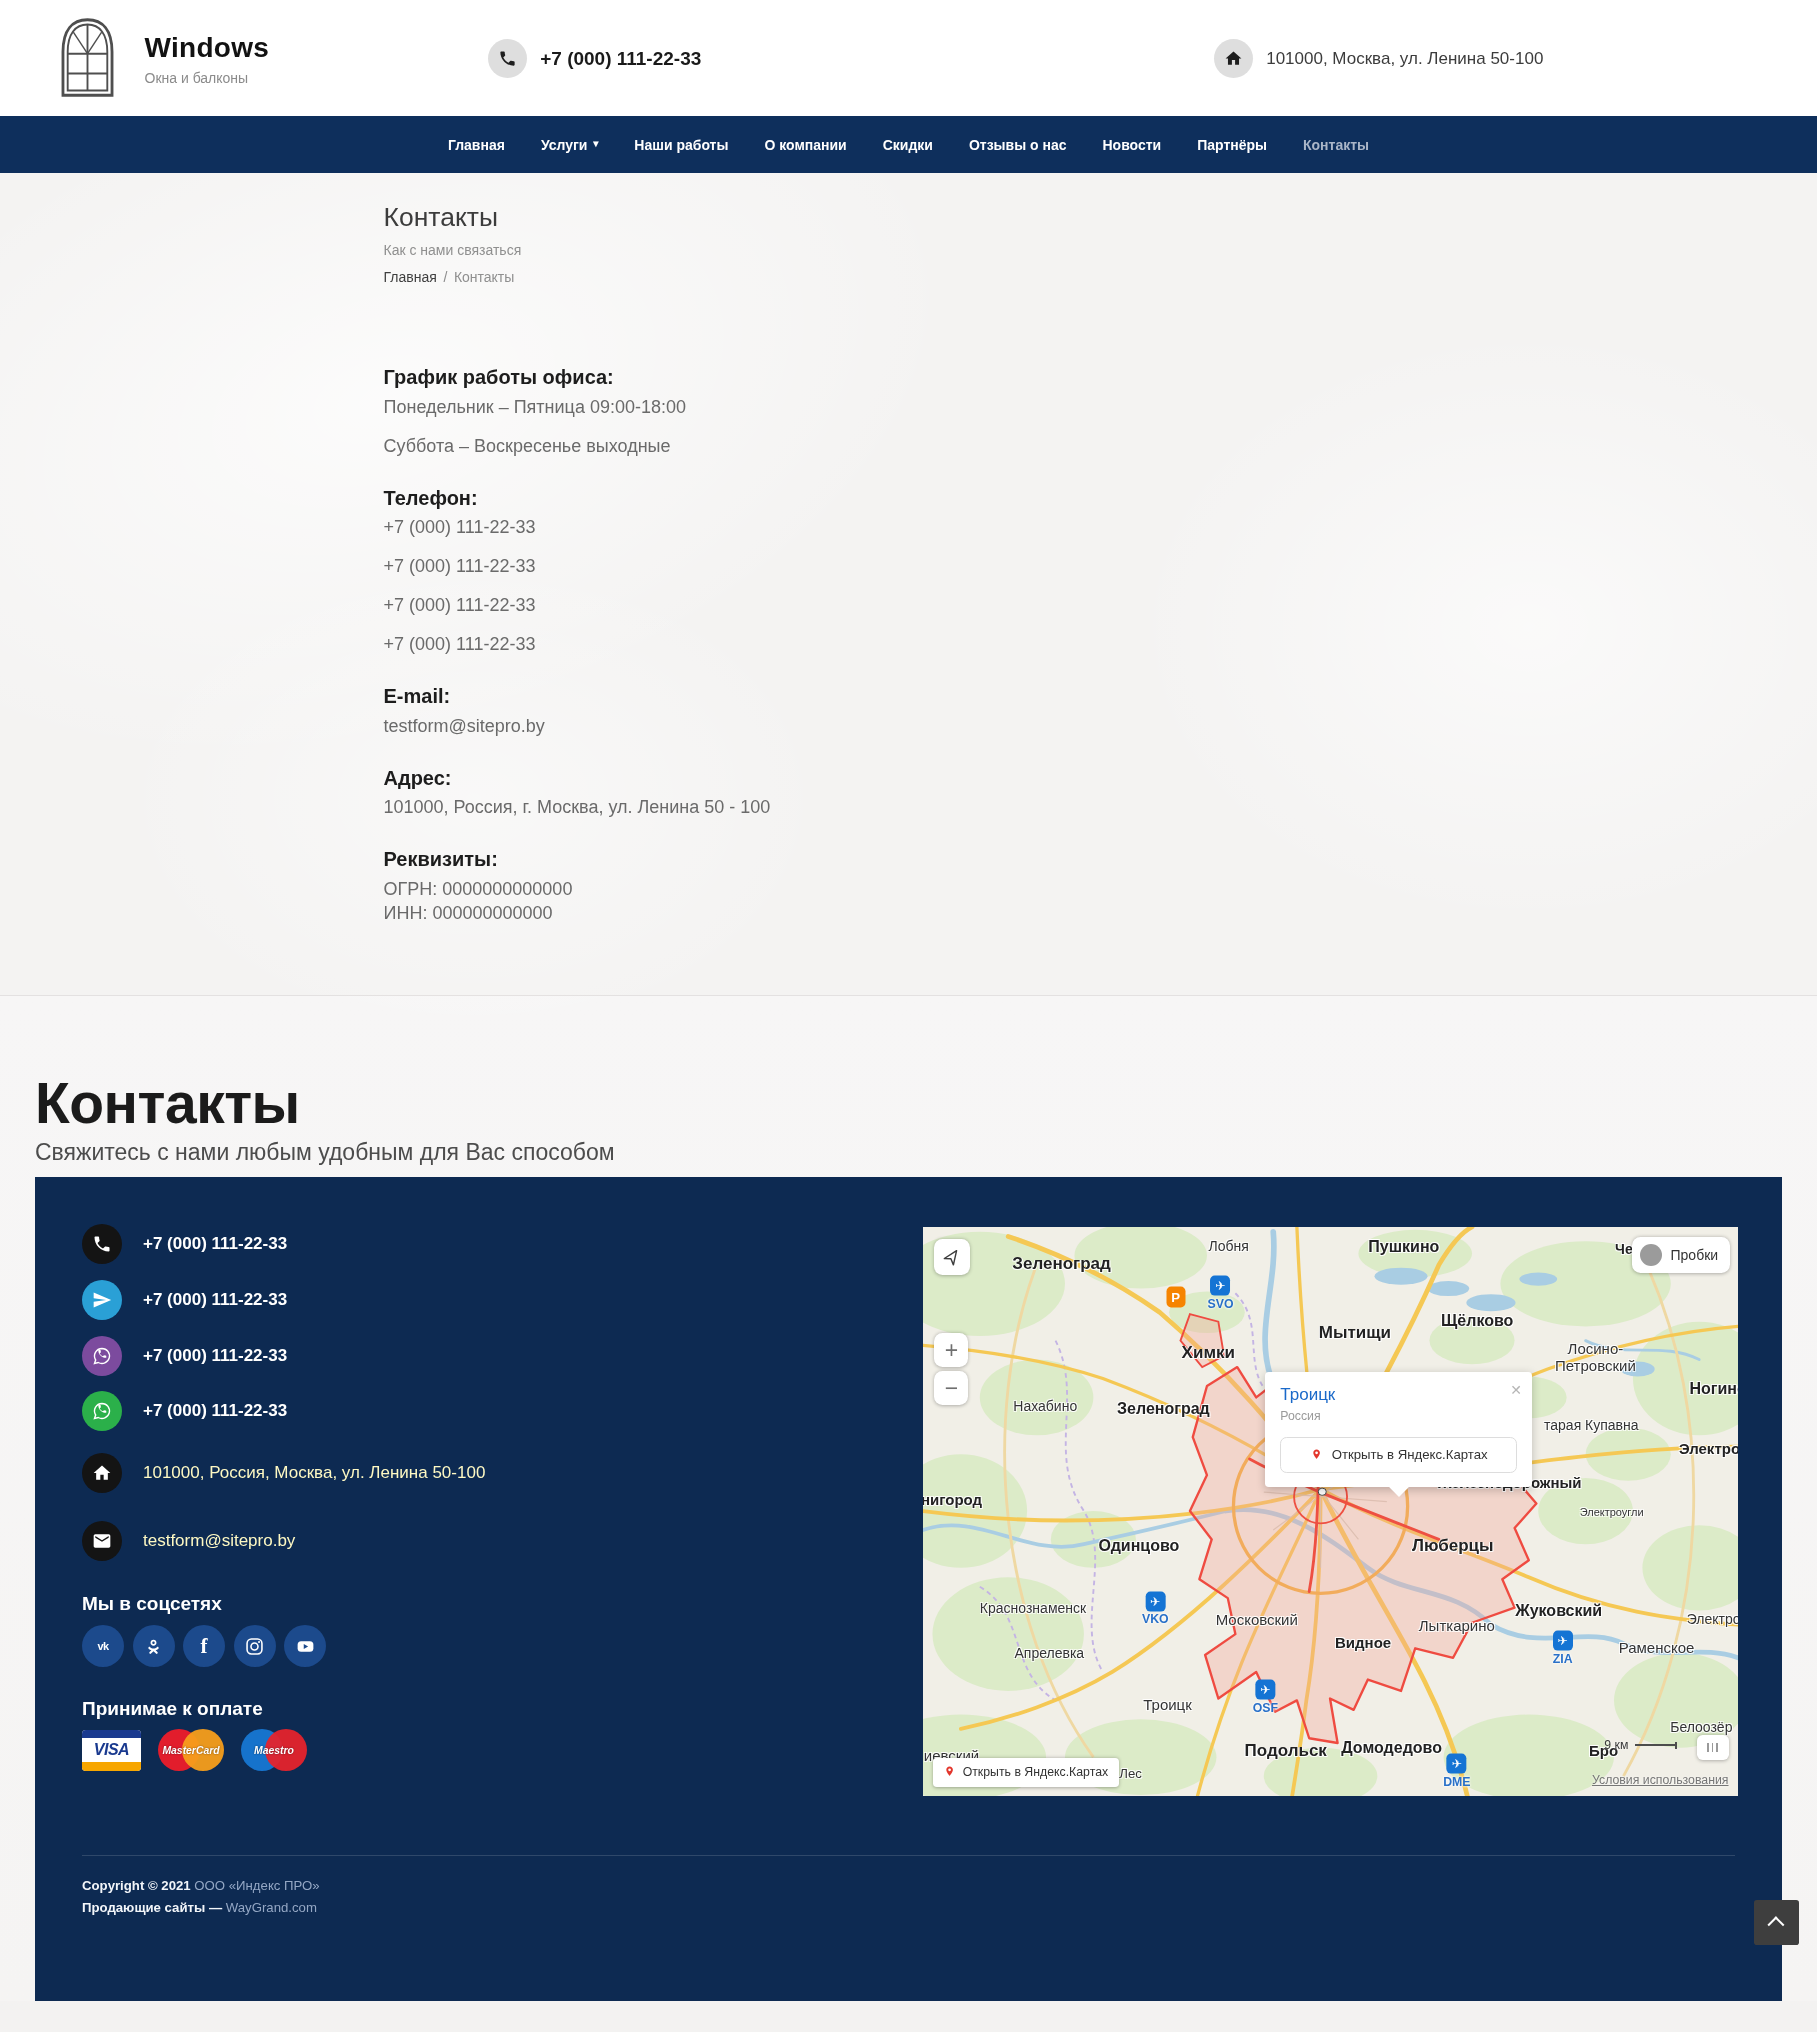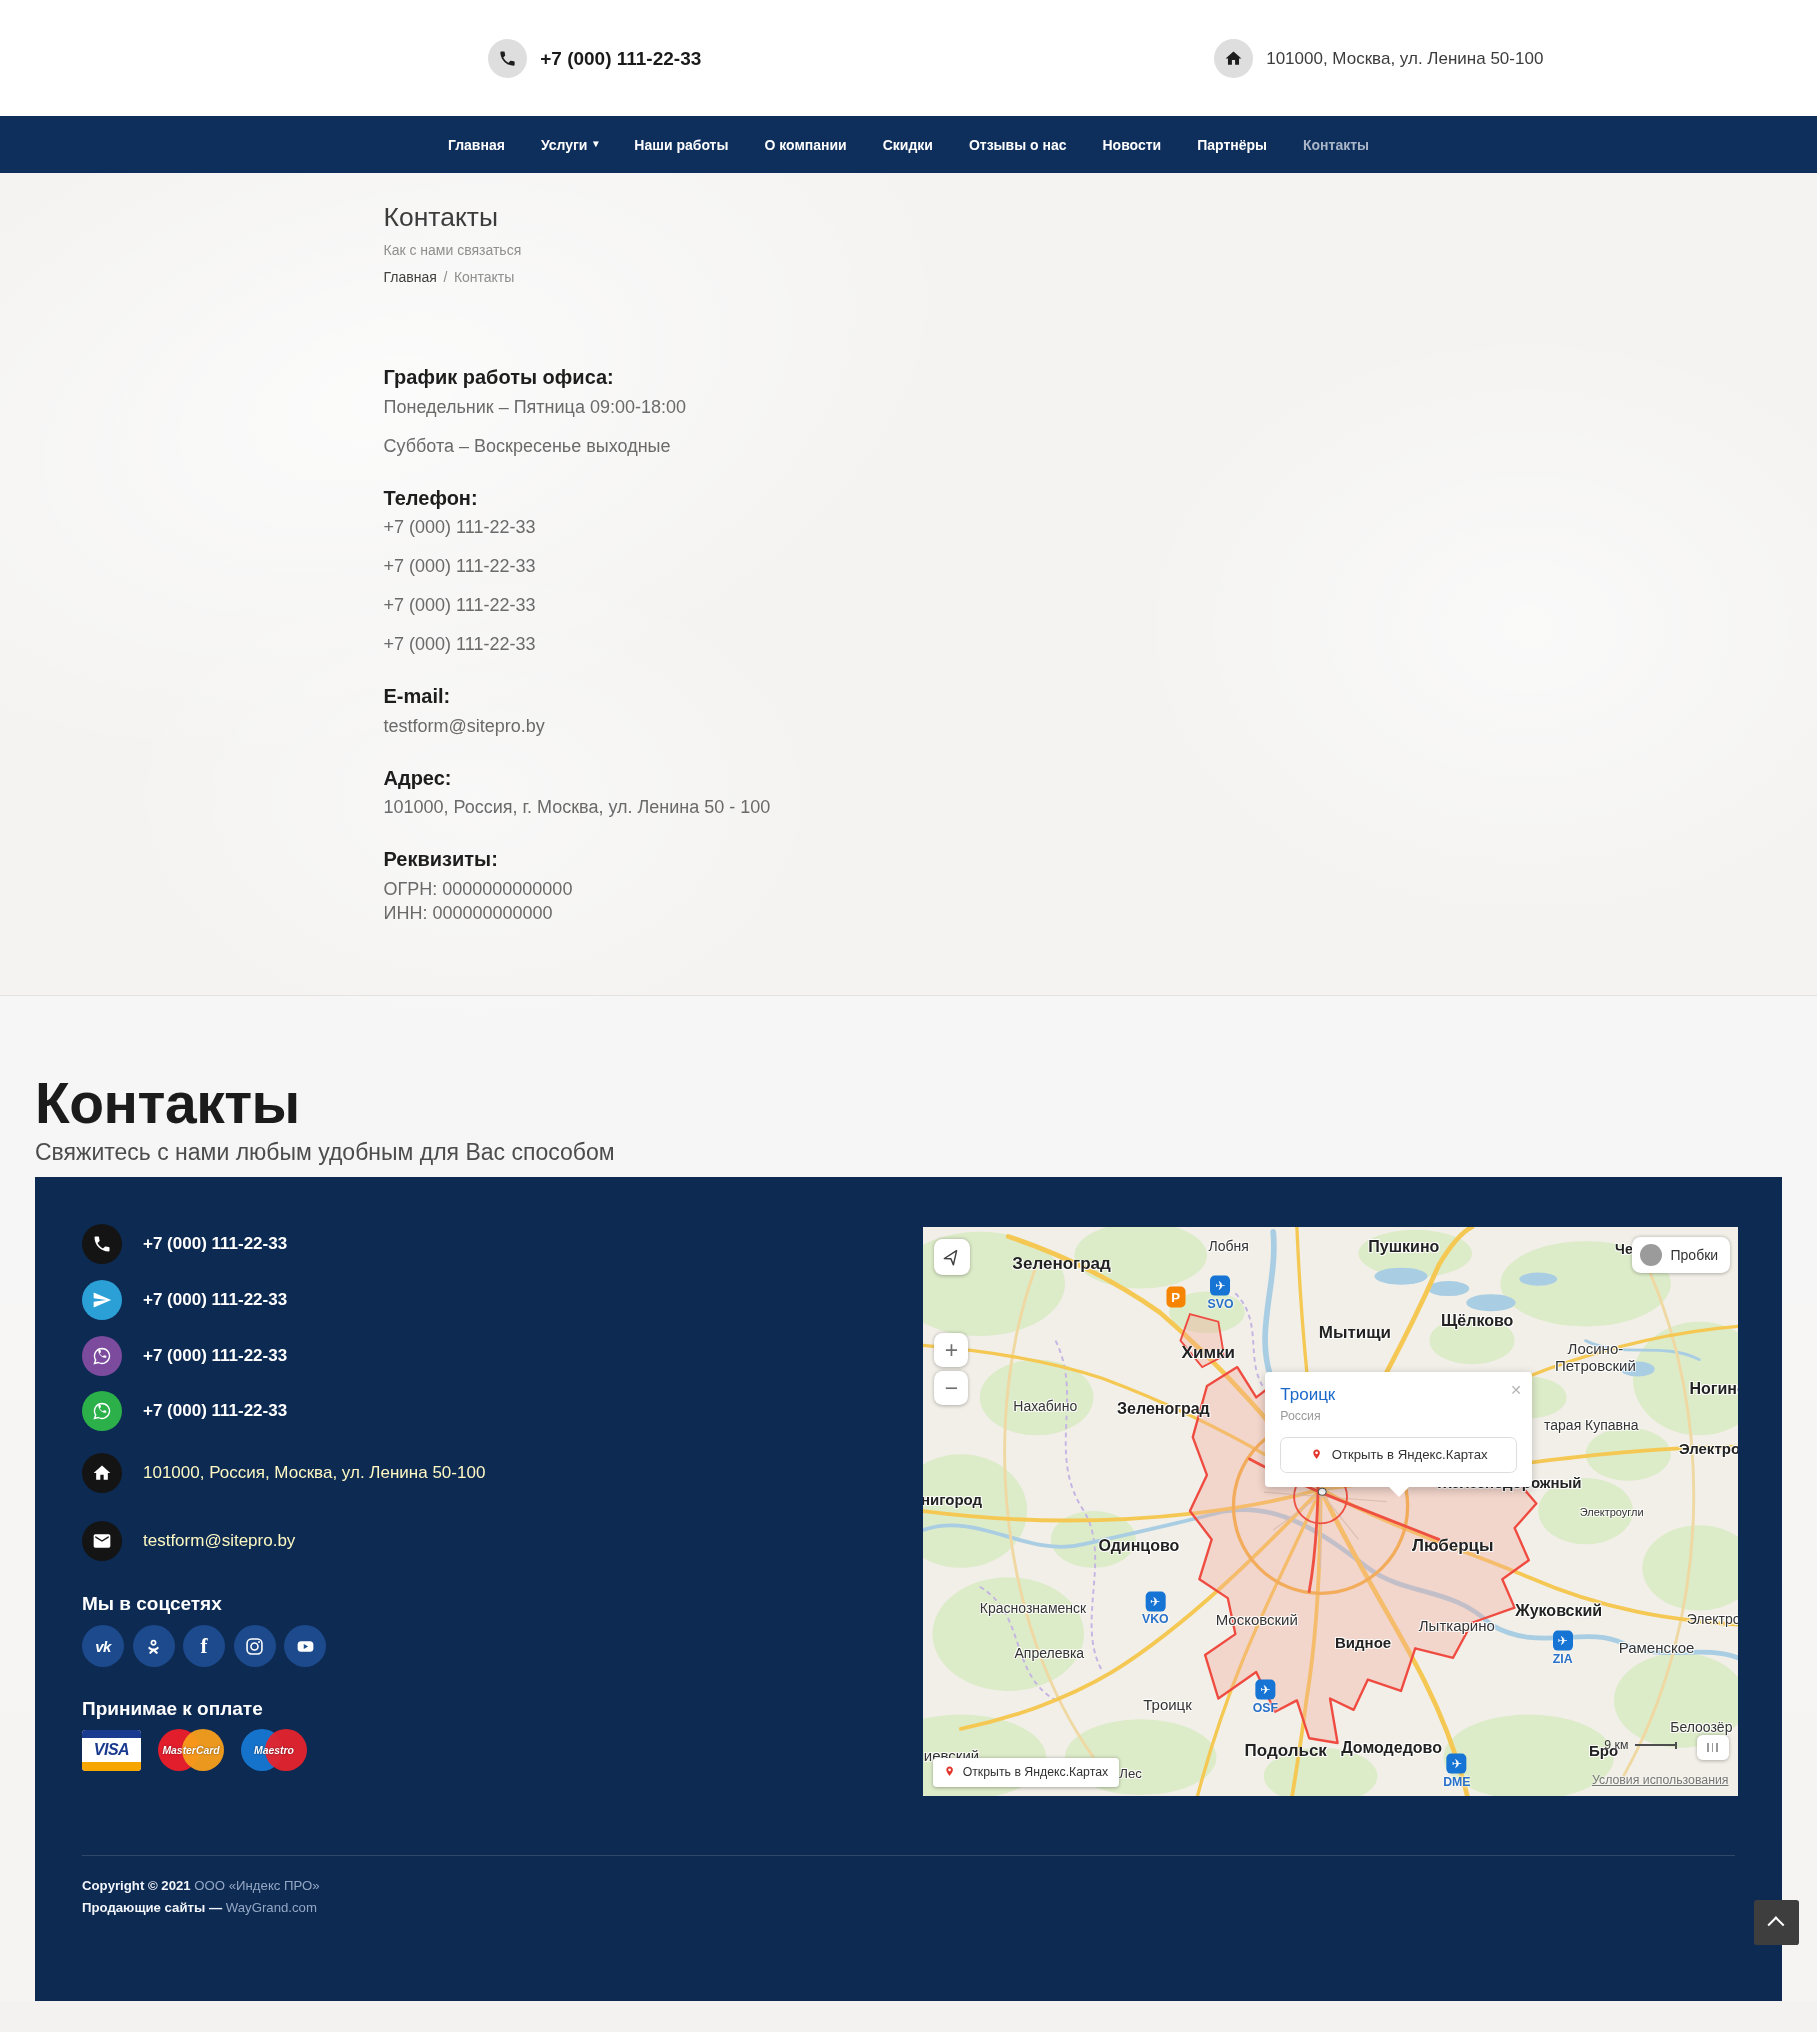--- a/index.html
+++ b/index.html
@@ -57,21 +57,21 @@
   .f-row { position:absolute; left:47px; display:flex; align-items:center; gap:21px; }
   .f-circle { width:40px; height:40px; border-radius:50%; display:flex; align-items:center; justify-content:center; flex:0 0 auto; }
   .f-circle svg { width:20px; height:20px; }
   .c-black { background:#141414; } .c-tg { background:#2aa0d6; } .c-vb { background:#7c4b9e; } .c-wa { background:#2bb04a; }
   .f-text-bold { font-size:17px; font-weight:700; color:#fff; }
   .f-text { font-size:17px; color:#fef9c3; }
   .sec-title { position:absolute; left:47px; font-size:19px; font-weight:700; color:#fff; line-height:23px; }
   .social-row { position:absolute; left:47px; top:448px; display:flex; gap:8.5px; }
   .social-circle { width:42px; height:42px; border-radius:50%; background:#1c4a8c; display:flex; align-items:center; justify-content:center; color:#fff; cursor:pointer; }
   .social-circle svg { width:21px; height:21px; }
-  .social-txt { font-weight:800; font-size:15px; letter-spacing:-0.5px;font-style:italic; }
+  .social-txt { font-weight:800; font-size:11px; letter-spacing:-0.5px; }
   .fb-txt { font-weight:800; font-size:21px; font-family:"Liberation Serif", serif; }
   .pay-row { position:absolute; left:47px; top:551px; display:flex; gap:17px; align-items:center; }
   .visa-card { width:59px; height:41px; background:#fff; border-radius:3.8px; position:relative; display:flex; align-items:center; justify-content:center; overflow:hidden; }
   .visa-card::before { content:""; position:absolute; top:0; left:0; right:0; height:8.5px; background:#1a3a8f; }
   .visa-card::after { content:""; position:absolute; bottom:0; left:0; right:0; height:8.5px; background:#f7a600; }
   .visa-txt { font-style:italic; font-weight:800; font-size:16px; color:#1a3a8f; letter-spacing:-0.5px; }
   .mc-wrap { position:relative; width:66px; height:44px; }
   .mc-c { position:absolute; top:0.9px; width:42px; height:42px; border-radius:50%; }
   .mc-red { left:0; background:#e21d2c; } .mc-org { right:0; background:#f79e1b; opacity:.95; }
   .mc-txt { position:absolute; left:50%; top:50%; transform:translate(-50%,-50%); font-style:italic; font-weight:800; font-size:10.4px; color:#fff; text-shadow:0 0.9px 1.9px rgba(0,0,0,.55); white-space:nowrap; z-index:1; }
@@ -112,20 +112,37 @@
   .ruler-btn i { display:block; width:1.9px; height:8.5px; background:#9a9a9a; }
   .terms-link { position:absolute; right:9.5px; bottom:9.5px; font-size:12.3px; color:#767676; text-decoration:underline; cursor:pointer; text-shadow:0 0 2.8px #fff; }
   
   .scroll-top { position:absolute; left:1754px; top:1900px; width:45px; height:45px; background:#3e3e3e; border-radius:2.8px; border:none; display:flex; align-items:center; justify-content:center; cursor:pointer; z-index:5; }
   .chev-up { width:12.3px; height:12.3px; border-top:2.8px solid #fff; border-right:2.8px solid #fff; transform:rotate(-45deg) translate(-1.9px,1.9px); }
 </style>
 </head>
 <body>
 
 <header class="site-header">
+  <div class="logo-wrap">
+    <span>
+      <svg width="61" height="83" viewBox="0 0 64 88">
+        <path d="M6 84 V38 C6 15 16 4 32 4 C48 4 58 15 58 38 V84 Z" fill="none" stroke="#4f4f4f" stroke-width="3"></path>
+        <path d="M11 79 V38 C11 19 19 9 32 9 C45 9 53 19 53 38 V79 Z" fill="none" stroke="#4f4f4f" stroke-width="2"></path>
+        <line x1="11" y1="40" x2="53" y2="40" stroke="#4f4f4f" stroke-width="2"></line>
+        <line x1="32" y1="9" x2="32" y2="79" stroke="#4f4f4f" stroke-width="2"></line>
+        <line x1="11" y1="61" x2="53" y2="61" stroke="#4f4f4f" stroke-width="2"></line>
+        <line x1="32" y1="40" x2="17" y2="17" stroke="#4f4f4f" stroke-width="1.5"></line>
+        <line x1="32" y1="40" x2="47" y2="17" stroke="#4f4f4f" stroke-width="1.5"></line>
+      </svg>
+    </span>
+    <span>
+      <div class="brand-title">Windows</div>
+      <div class="brand-sub">Окна и балконы</div>
+    </span>
+  </div>
   <div class="header-group hg-phone">
     <span class="icon-circle-gray">
       <svg viewBox="0 0 24 24">
           <path d="M6.62 10.79c1.44 2.83 3.76 5.14 6.59 6.59l2.2-2.2c.27-.27.67-.36 1.02-.24 1.12.37 2.33.57 3.57.57.55 0 1 .45 1 1V20c0 .55-.45 1-1 1-9.39 0-17-7.61-17-17 0-.55.45-1 1-1h3.5c.55 0 1 .45 1 1 0 1.25.2 2.45.57 3.57.11.35.03.74-.25 1.02l-2.2 2.2z"></path>
         </svg>
     </span>
     <span class="hg-text">+7 (000) 111-22-33</span>
   </div>
   <div class="header-group hg-address">
     <span class="icon-circle-gray">

